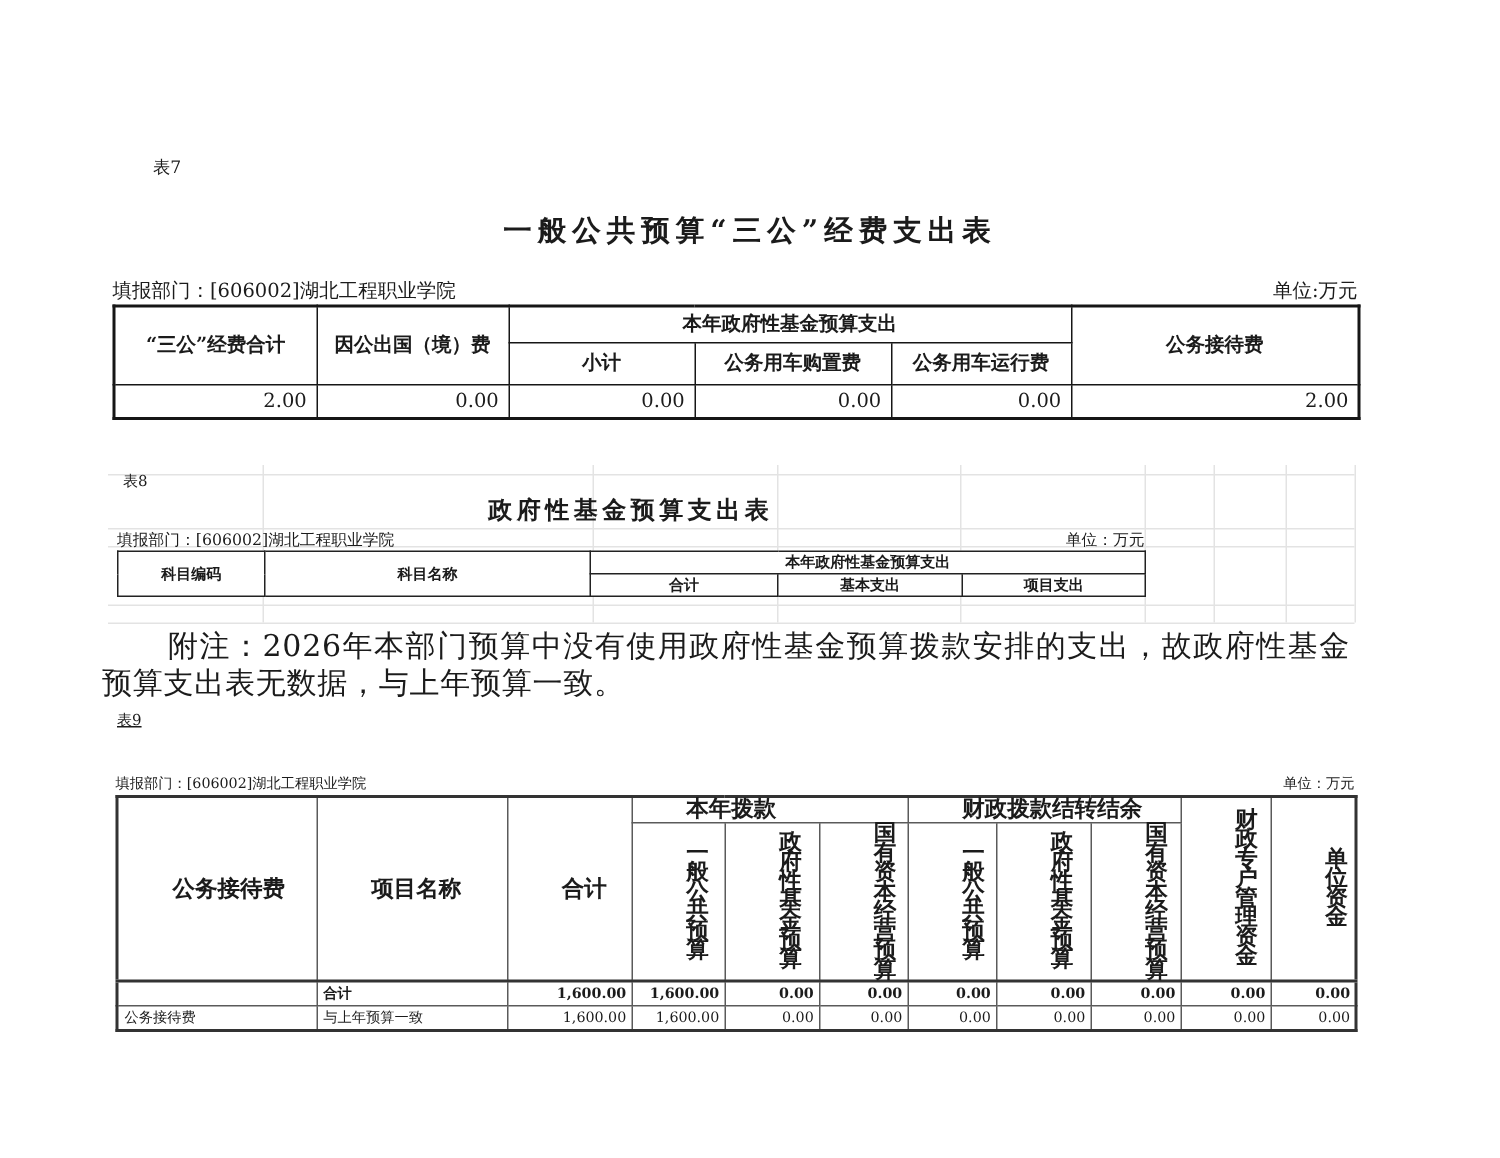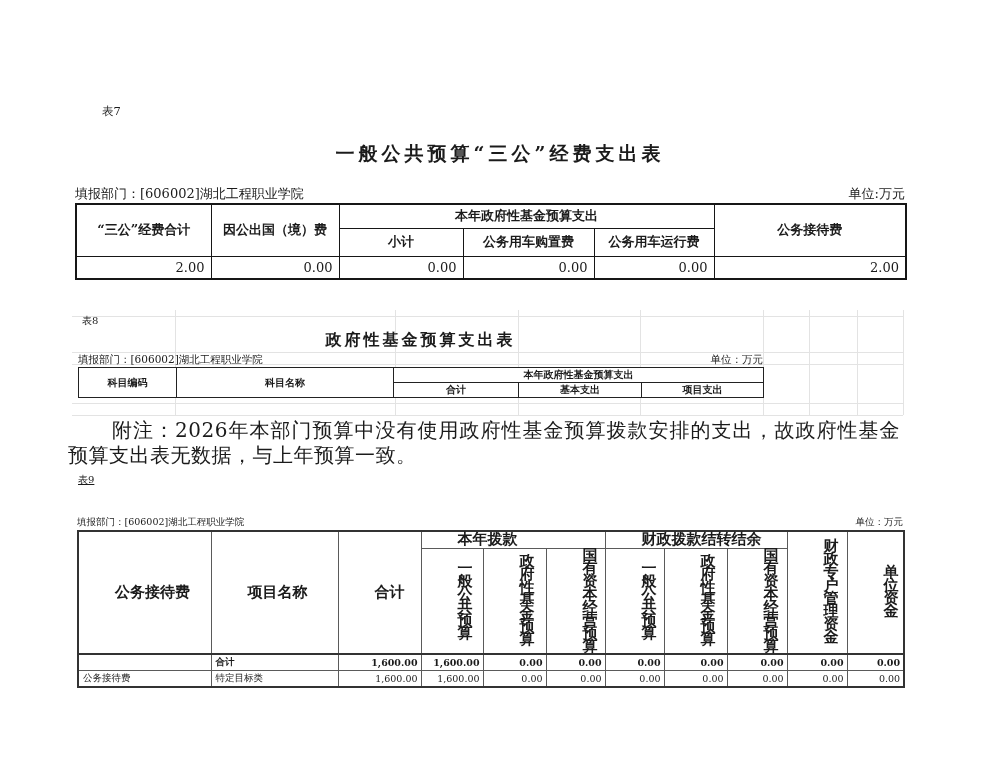--- a/index.html
+++ b/index.html
@@ -196,21 +196,21 @@
         <td class="num">0.00</td>
         <td class="num">0.00</td>
         <td class="num">0.00</td>
         <td class="num">0.00</td>
         <td class="num">0.00</td>
         <td class="num">0.00</td>
         <td class="num">0.00</td>
       </tr>
       <tr class="d2">
         <td class="txt">公务接待费</td>
-        <td class="txt">特定目标类</td>
+        <td class="txt">与上年预算一致</td>
         <td class="num">1,600.00</td>
         <td class="num">1,600.00</td>
         <td class="num">0.00</td>
         <td class="num">0.00</td>
         <td class="num">0.00</td>
         <td class="num">0.00</td>
         <td class="num">0.00</td>
         <td class="num">0.00</td>
         <td class="num">0.00</td>
       </tr>

